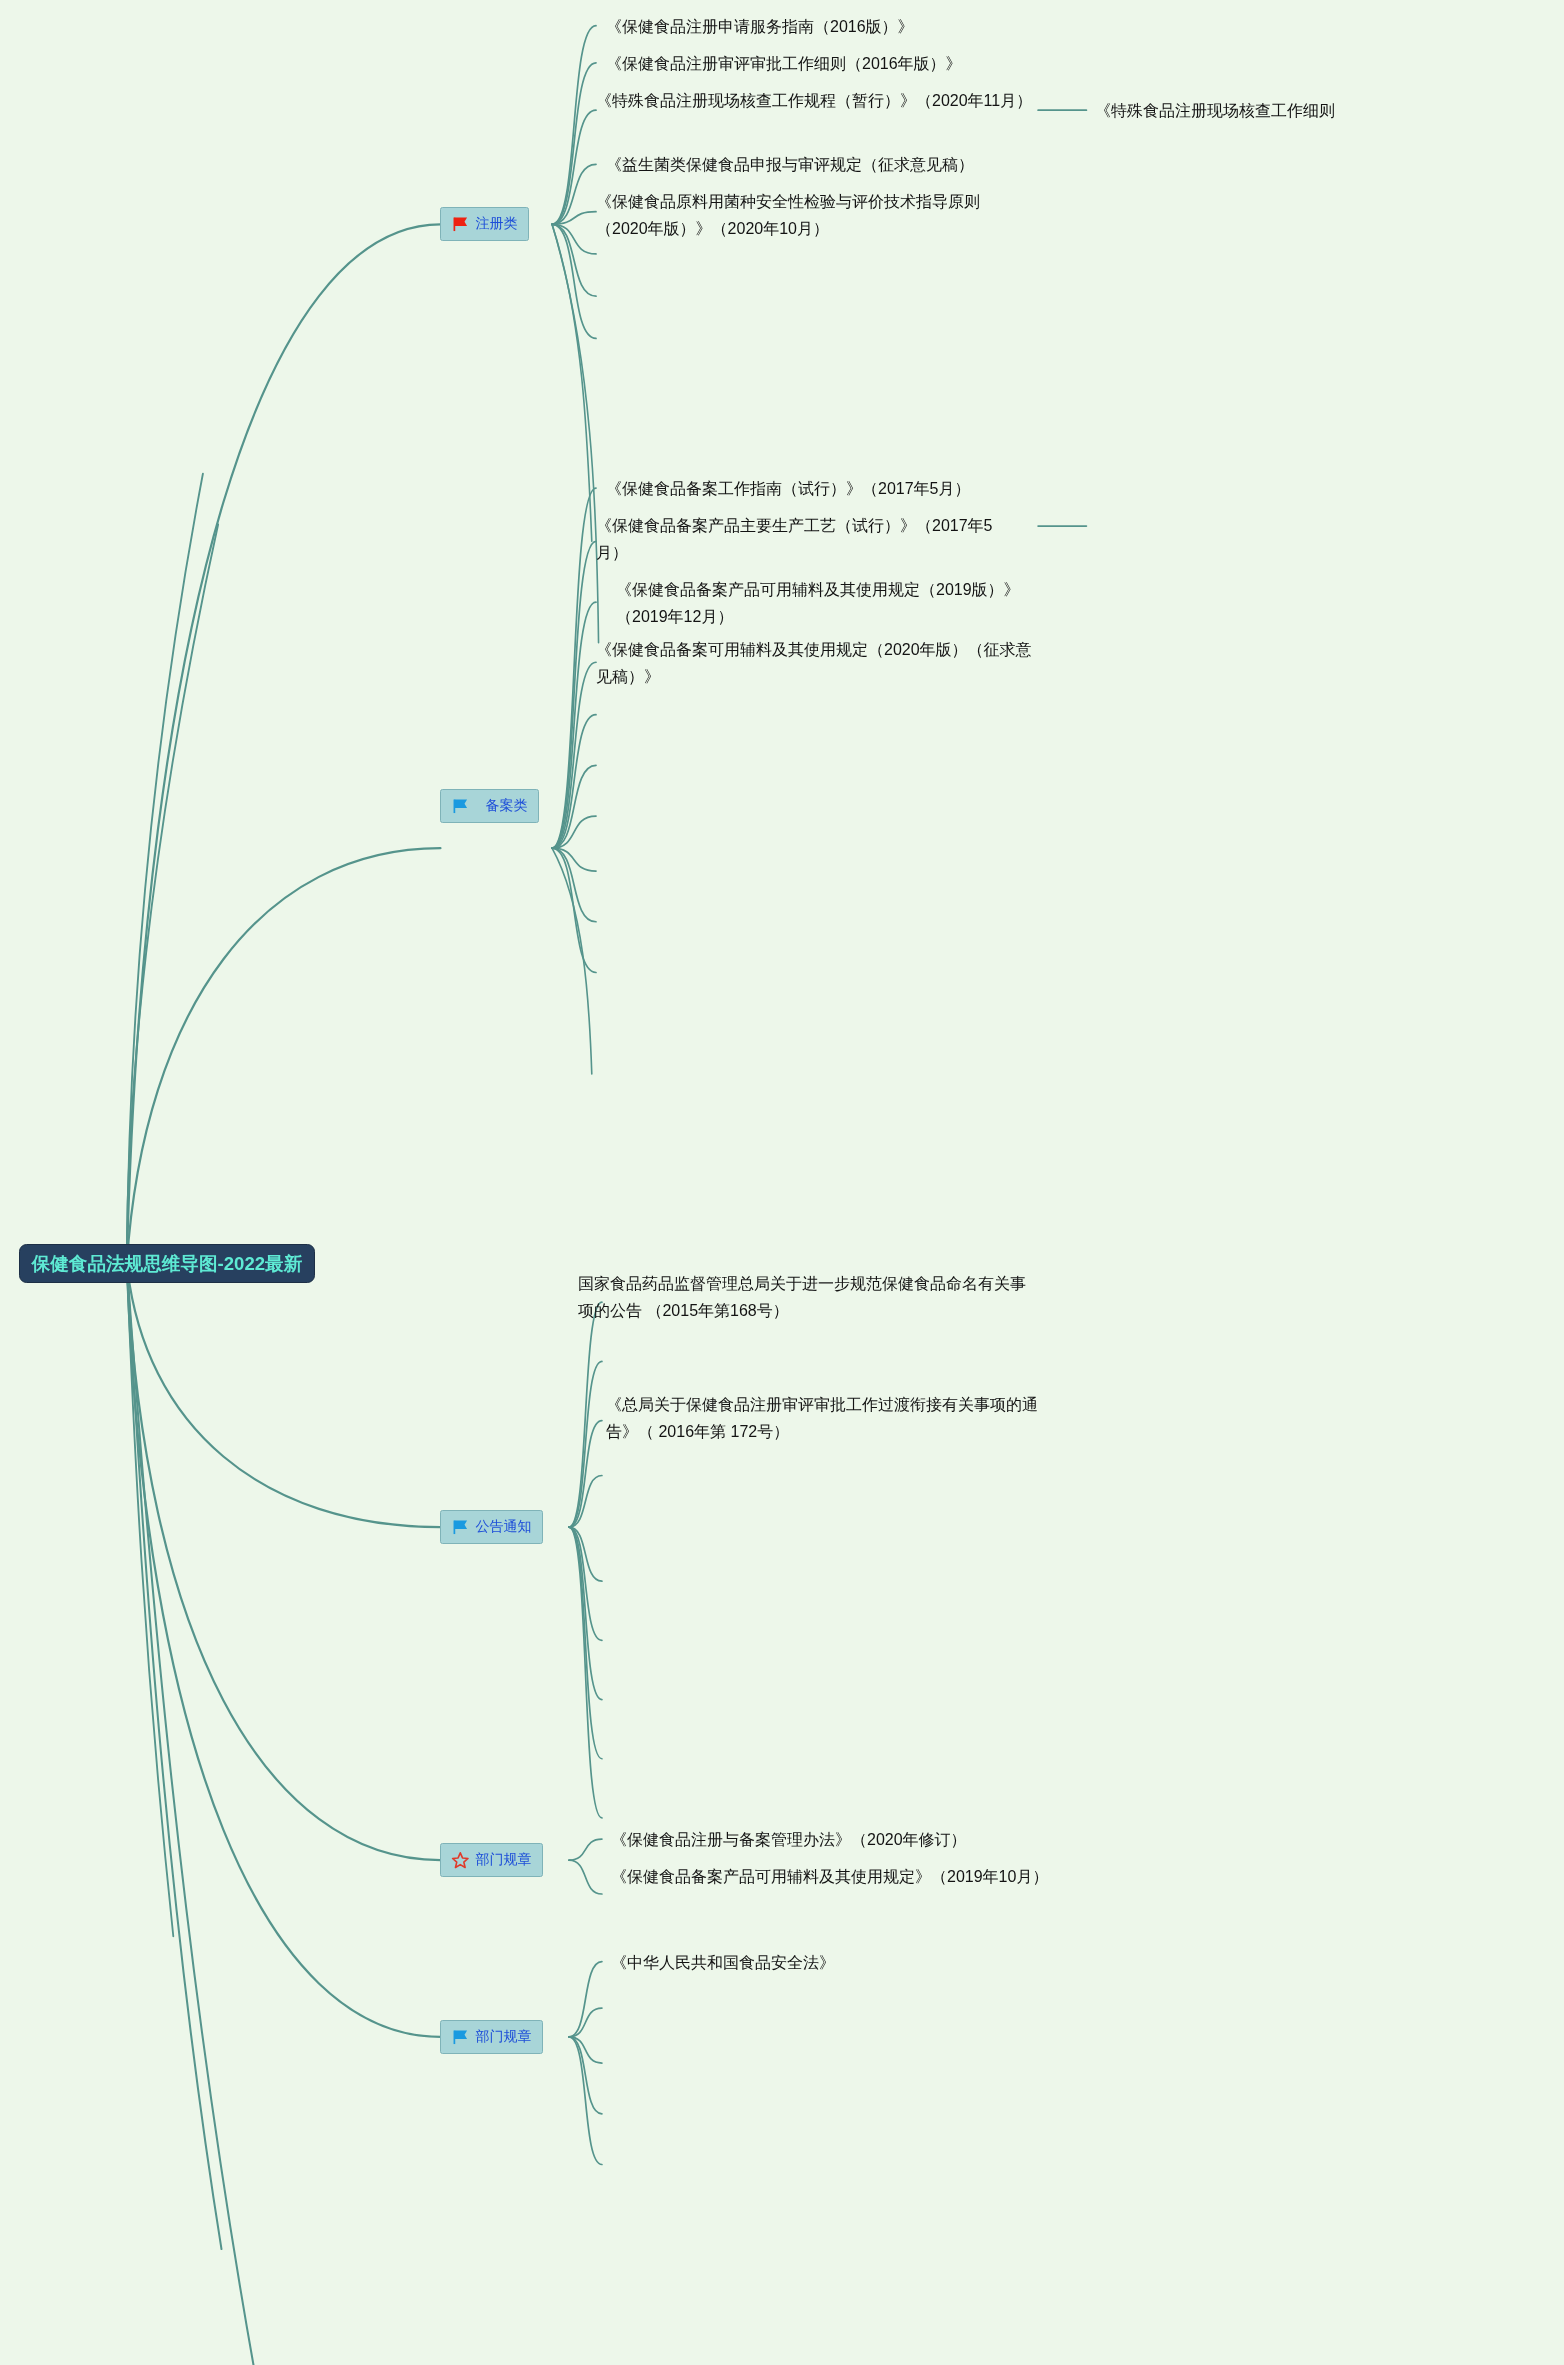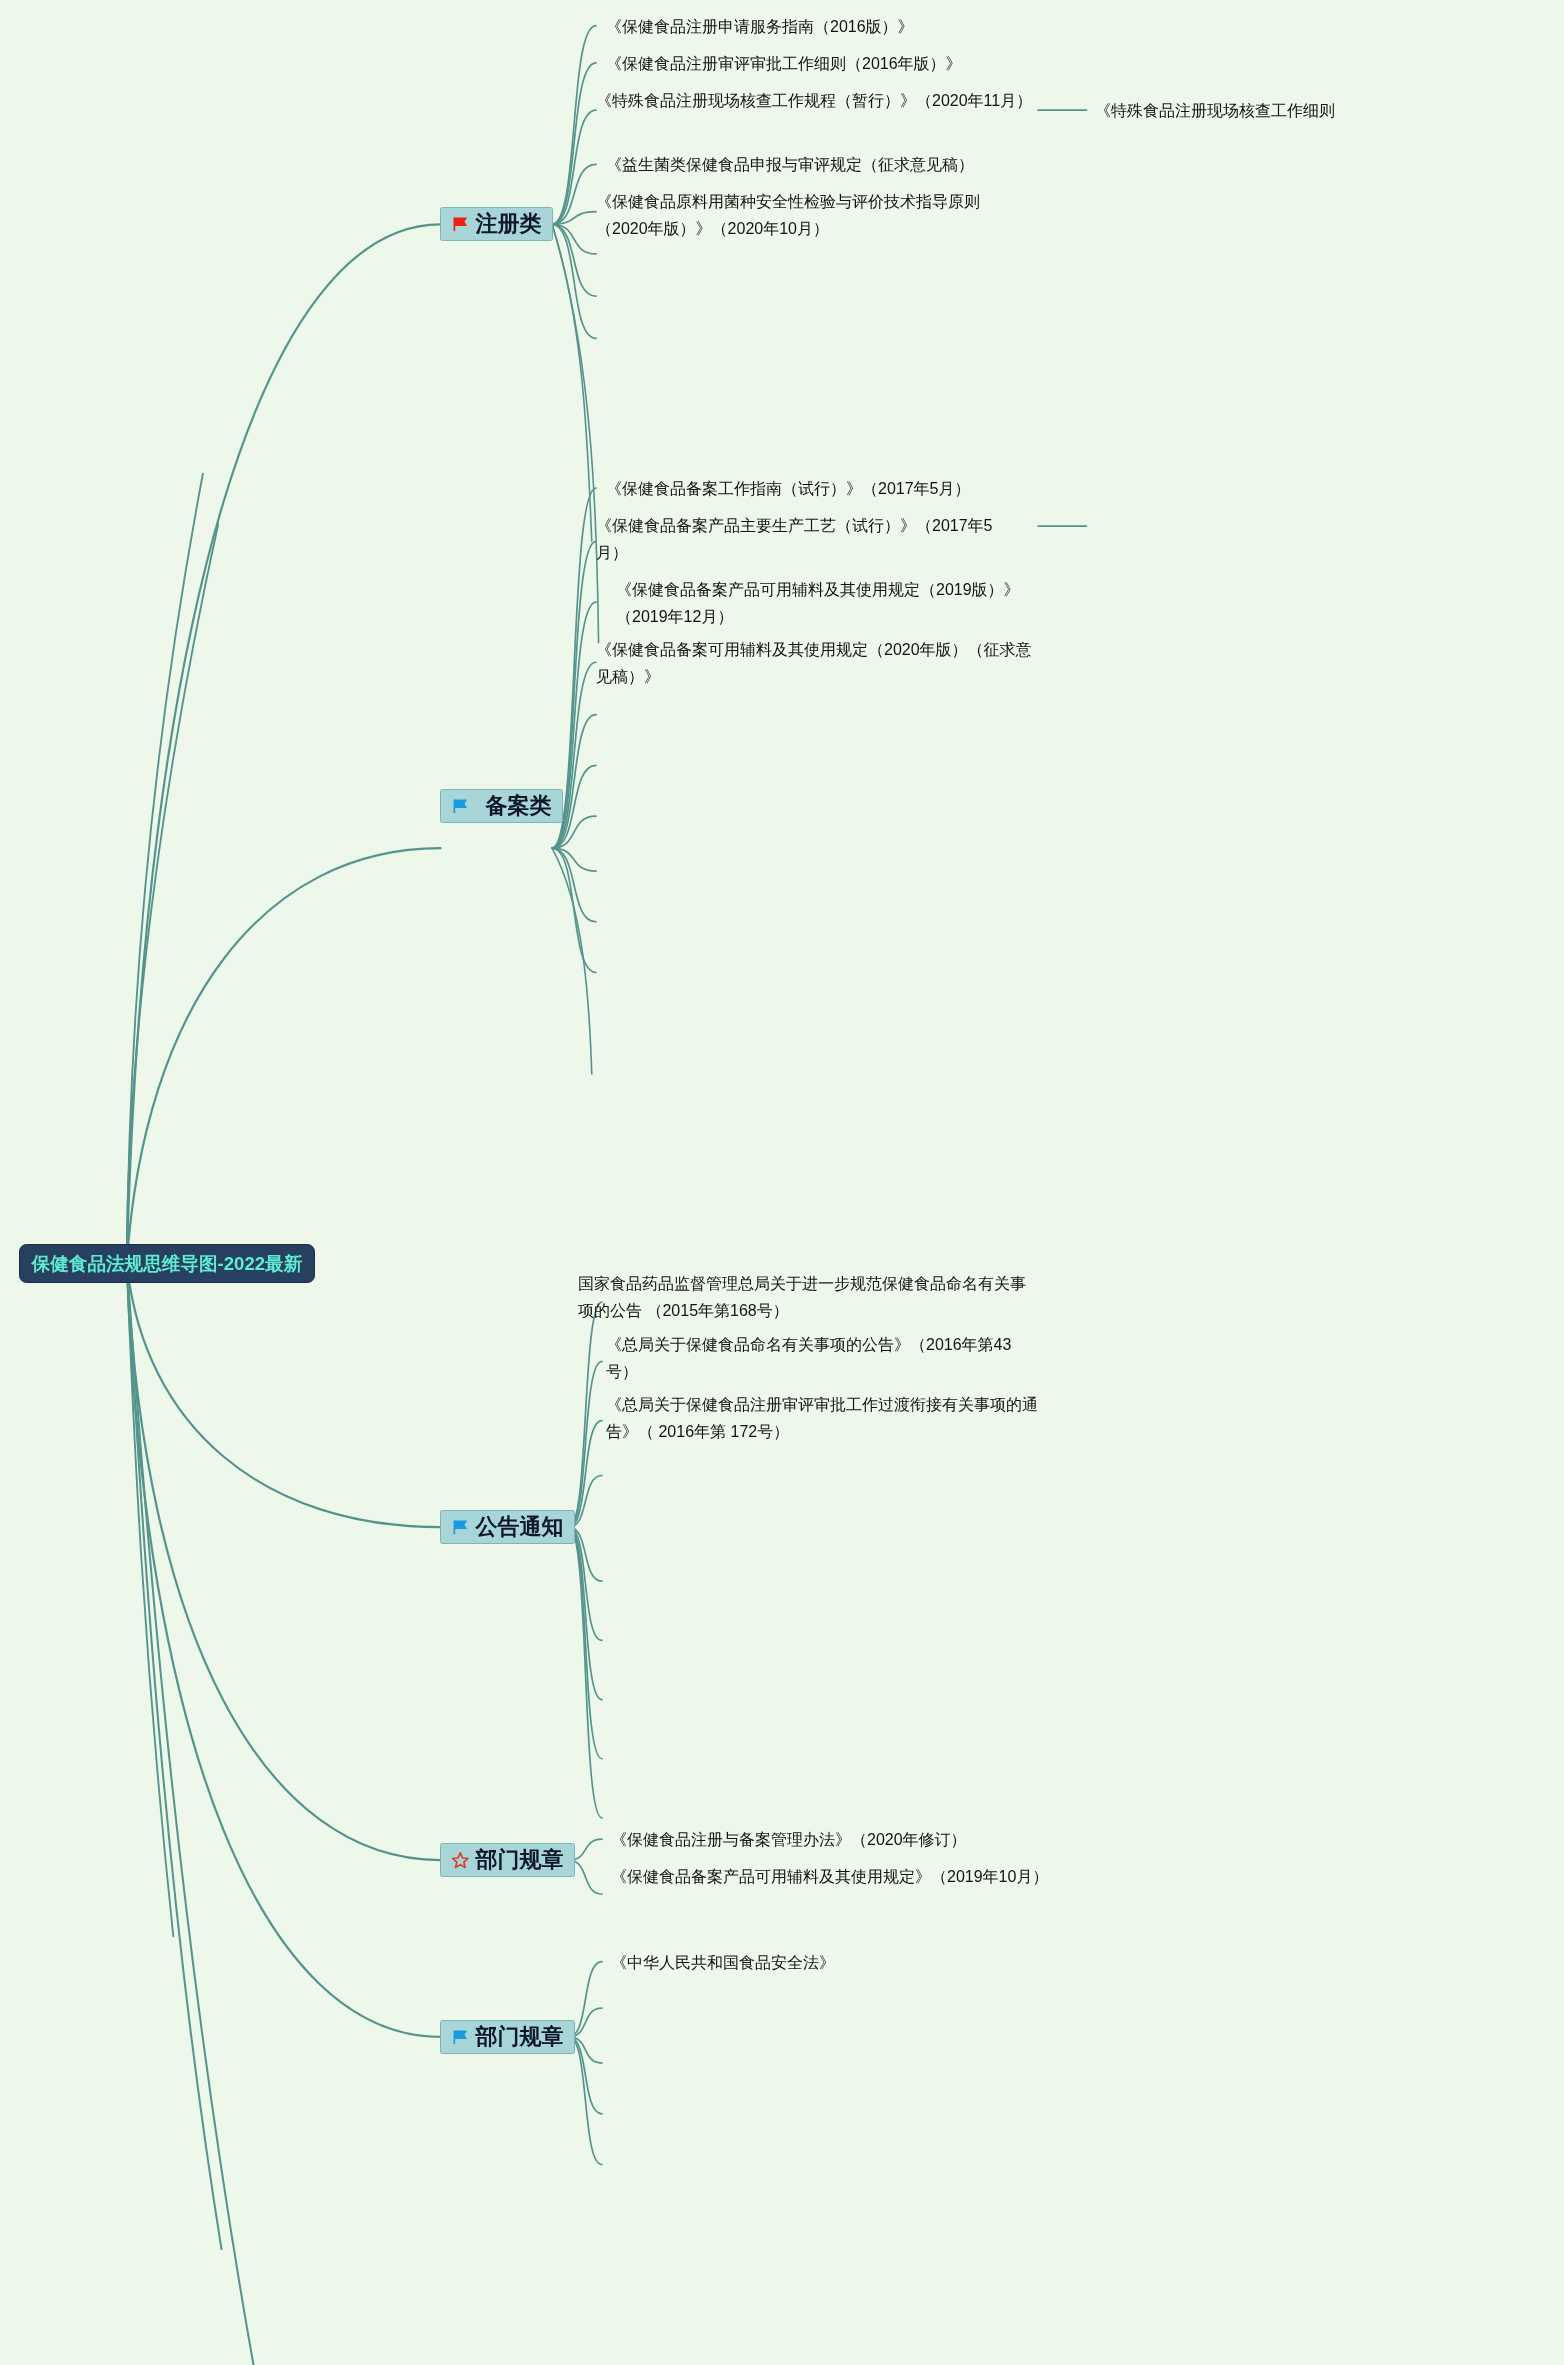--- a/index.html
+++ b/index.html
@@ -54,23 +54,23 @@
     display: flex;
     align-items: center;
     gap: 6px;
     padding: 0 10px;
     background: #a8d5d8;
     border: 0.8px solid #7fb3b8;
     border-radius: 2.5px;
     z-index: 5;
   }
   .branch-node .branch-label {
-    font-size: 22px;
-    font-weight: bold;
-    color: #0f172a;
+    font-size: 14px;
+    font-weight: normal;
+    color: #1d4ed8;
     white-space: nowrap;
   }
   .ico {
     width: 18.6px;
     height: 18.6px;
     flex: 0 0 18.6px;
     display: block;
   }
 
   
@@ -200,21 +200,20 @@
   <div class="leaf lvl3" style="left:1095px; top:97px; width:355px;">《特殊食品注册现场核查工作细则</div>
   <div class="leaf" style="left:606px; top:151px; width:448px;">《益生菌类保健食品申报与审评规定（征求意见稿）</div>
   <div class="leaf" style="left:596px; top:188px; width:423px;">《保健食品原料用菌种安全性检验与评价技术指导原则（2020年版）》（2020年10月）</div>
 
   <div class="leaf" style="left:606px; top:475px; width:457px;">《保健食品备案工作指南（试行）》（2017年5月）</div>
   <div class="leaf" style="left:596px; top:512px; width:423px;">《保健食品备案产品主要生产工艺（试行）》（2017年5月）</div>
   <div class="leaf" style="left:616px; top:576px; width:440px;">《保健食品备案产品可用辅料及其使用规定（2019版）》（2019年12月）</div>
   <div class="leaf" style="left:596px; top:636px; width:440px;">《保健食品备案可用辅料及其使用规定（2020年版）（征求意见稿）》</div>
 
   <div class="leaf" style="left:578px; top:1270px; width:448px;">国家食品药品监督管理总局关于进一步规范保健食品命名有关事项的公告 （2015年第168号）</div>
-  <div class="leaf" style="left:606px; top:1331px; width:431px;">《总局关于保健食品命名有关事项的公告》（2016年第43号）</div>
   <div class="leaf" style="left:606px; top:1391px; width:444px;">《总局关于保健食品注册审评审批工作过渡衔接有关事项的通告》（ 2016年第 172号）</div>
 
   <div class="leaf" style="left:611px; top:1826px; width:448px;">《保健食品注册与备案管理办法》（2020年修订）</div>
   <div class="leaf" style="left:611px; top:1863px; width:444px;">《保健食品备案产品可用辅料及其使用规定》（2019年10月）</div>
 
   <div class="leaf" style="left:611px; top:1949px; width:364px;">《中华人民共和国食品安全法》</div>
 
 </div>
 
 

